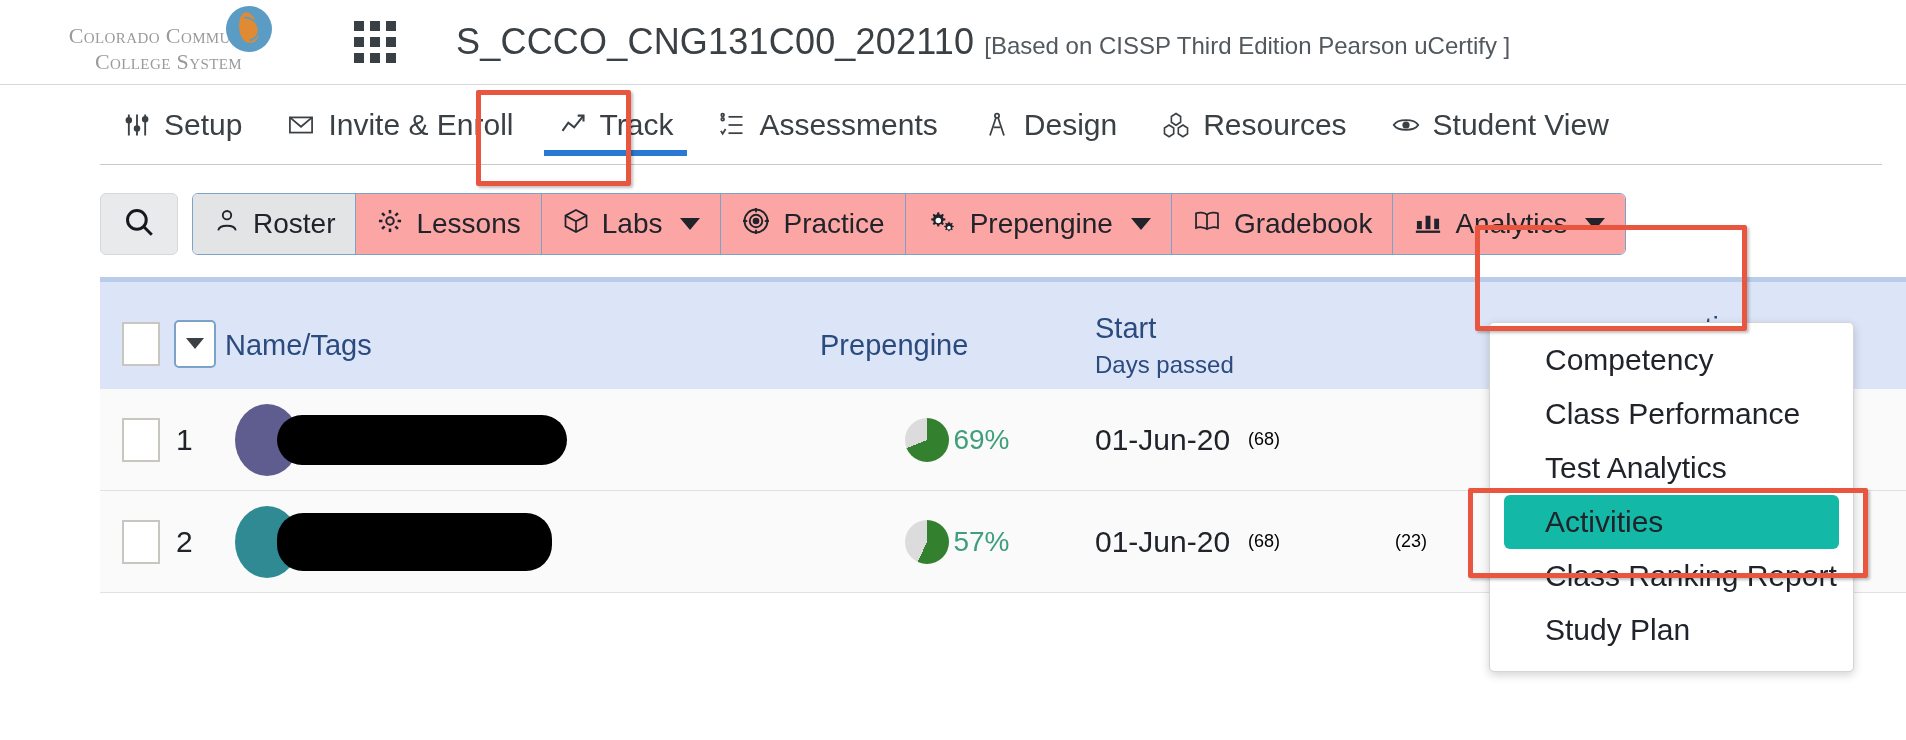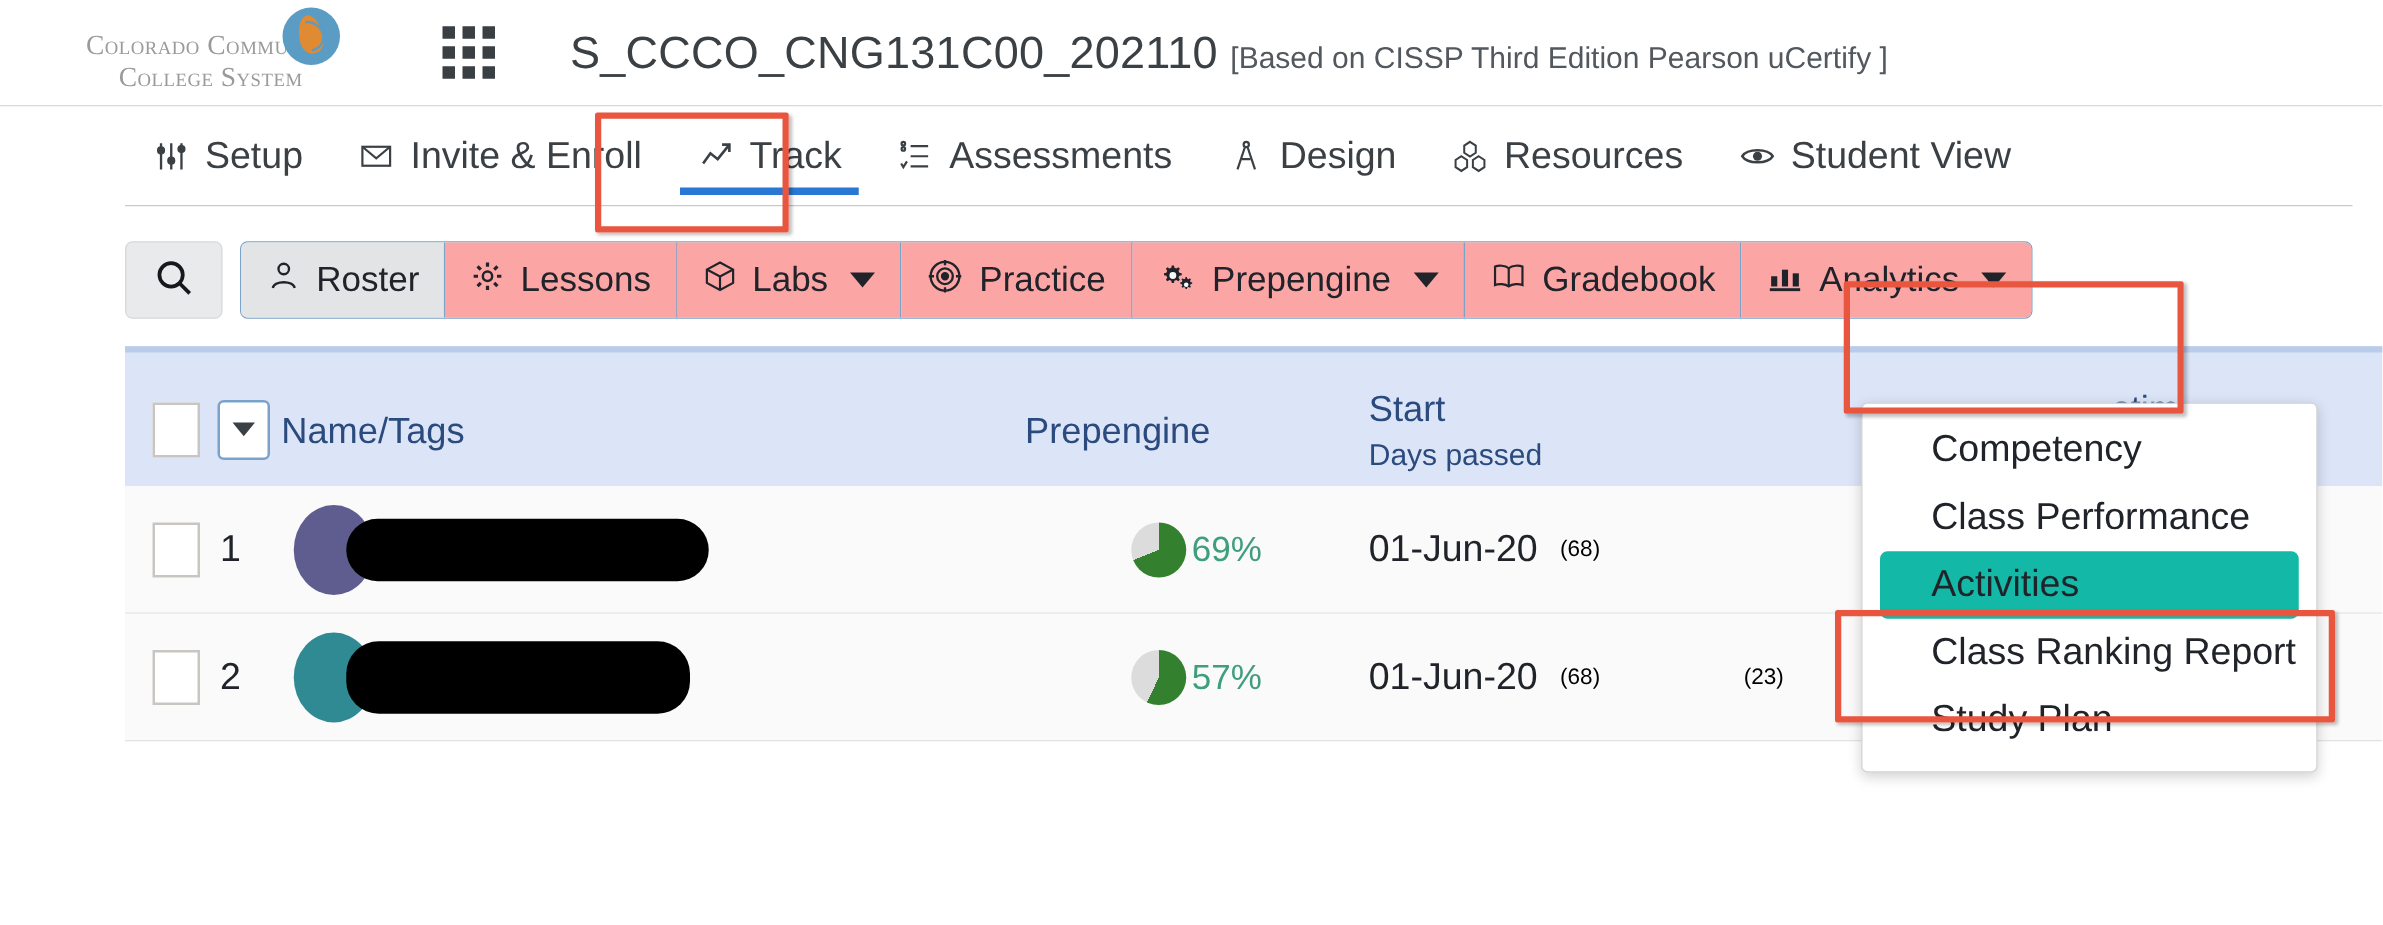--- a/index.html
+++ b/index.html
@@ -583,18 +583,19 @@
       <div class="dateval">8-Se</div>
       <div class="daysval">(51)</div>
     </div>
   </div>
 
 </div>
 
 <div class="dropdown">
   <div class="ditem">Competency</div>
   <div class="ditem">Class Performance</div>
+  <div class="ditem">Test Analytics</div>
   <div class="ditem hl">Activities</div>
   <div class="ditem">Class Ranking Report</div>
   <div class="ditem">Study Plan</div>
 </div>
 
 <div class="redbox z50" style="left:1468px; top:488px; width:400px; height:90px;"></div>
 
 </body></html>

